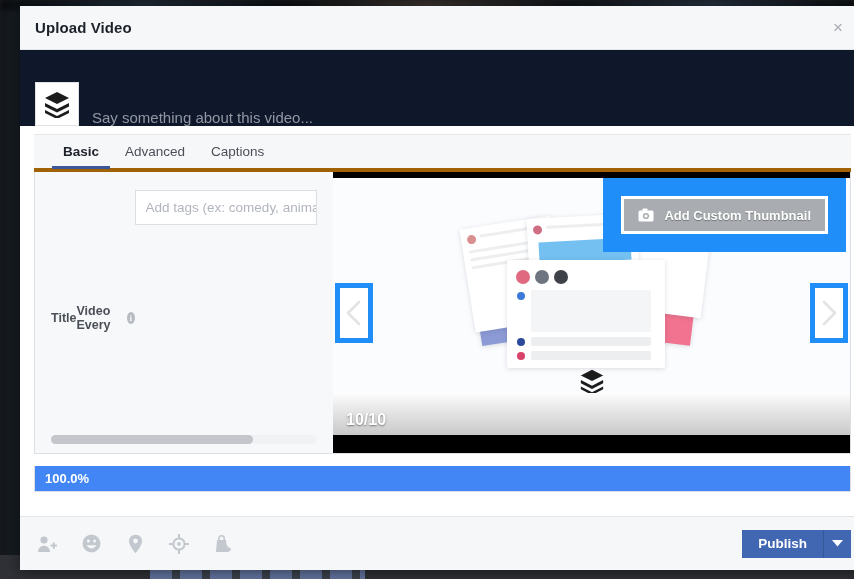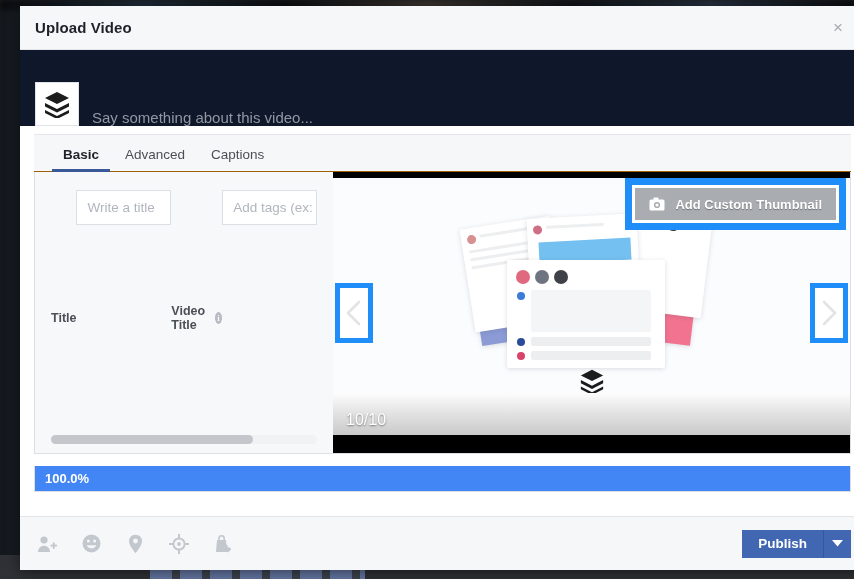--- a/index.html
+++ b/index.html
@@ -79,21 +79,21 @@
     font-size: 15px; color: #9197a3;
     font-family: "Liberation Sans", sans-serif;
   }
 
   
   .tabbar {
     flex: 0 0 38px;
     display: flex; align-items: flex-end;
     background: #f6f7f9;
     border-top: 1px solid #e5e7ea;
-    border-bottom: 1px solid #a16207;
+    border-bottom: 4px solid #a16207;
     padding: 0 4px 0 16px;
     margin: 8px 14px 0 14px;
   }
   .tab {
     font-size: 13.5px; color: #4b4f56;
     padding: 0 13px 10px 13px;
     cursor: pointer;
     position: relative; top: 1px;
     font-family: "Liberation Sans", sans-serif;
   }
@@ -189,41 +189,41 @@
     font-size: 22px; color:#2c3038; letter-spacing:.2px;
     font-family:"DejaVu Sans", sans-serif;
   }
   .brand-sub {
     font-size: 9.5px; color:#9aa0a8; margin-top:7px; line-height:15px;
     font-family:"DejaVu Sans", sans-serif;
   }
 
   .slide-counter {
     position:absolute; left:13px; bottom:24px;
-    color:#fff; font-size:16px; font-weight:normal;
+    color:#fff; font-size:16px; font-weight:bold;
     text-shadow:0 1px 2px rgba(0,0,0,.45);
     z-index: 5;
   }
 
   
   .arrow-btn {
     position:absolute; top:50%; transform:translateY(-50%);
     width:38px; height:60px; background:#fff;
     border:5px solid #1f8ef8;
     display:flex; align-items:center; justify-content:center;
     cursor:pointer; z-index:6;
   }
   .arrow-left { left: 2px; }
   .arrow-right { right: 2px; }
 
   
   .thumb-btn-frame {
     position:absolute; right: 4px; top: 6px; z-index: 7;
     border: 4px solid #1f8ef8;
-    padding: 3px;
+    padding: 14px;
     background: #1f8ef8;
   }
   .thumb-btn-inner { border: 3px solid #fff; padding:0; }
   .thumb-btn {
     background: #a9adb2;
     color: #fff; font-size: 13px; font-weight: bold;
     height: 32px; padding: 0 14px;
     display:flex; align-items:center; gap:10px;
     white-space: nowrap; cursor: pointer;
     text-shadow: 0 1px 1px rgba(0,0,0,.35);
@@ -300,26 +300,25 @@
     <div class="tab">Advanced</div>
     <div class="tab">Captions</div>
   </div>
 
   <div class="modal-body">
 
     <div class="left-pane">
       <div class="field-label">
         <span>Title</span>
       </div>
-      <div class="text-input">Write a title</div>
 
       <div class="field-gap"></div>
 
       <div class="field-label">
-        <span>Video Title</span>
+        <span>Video Every</span>
         <span class="info-icon">i</span>
       </div>
       <div class="text-input">Add tags (ex: comedy, animals, make-up etc.)</div>
 
       <div class="hscroll-track">
         <div class="hscroll-thumb"></div>
       </div>
     </div>
 
     <div class="video-pane">

